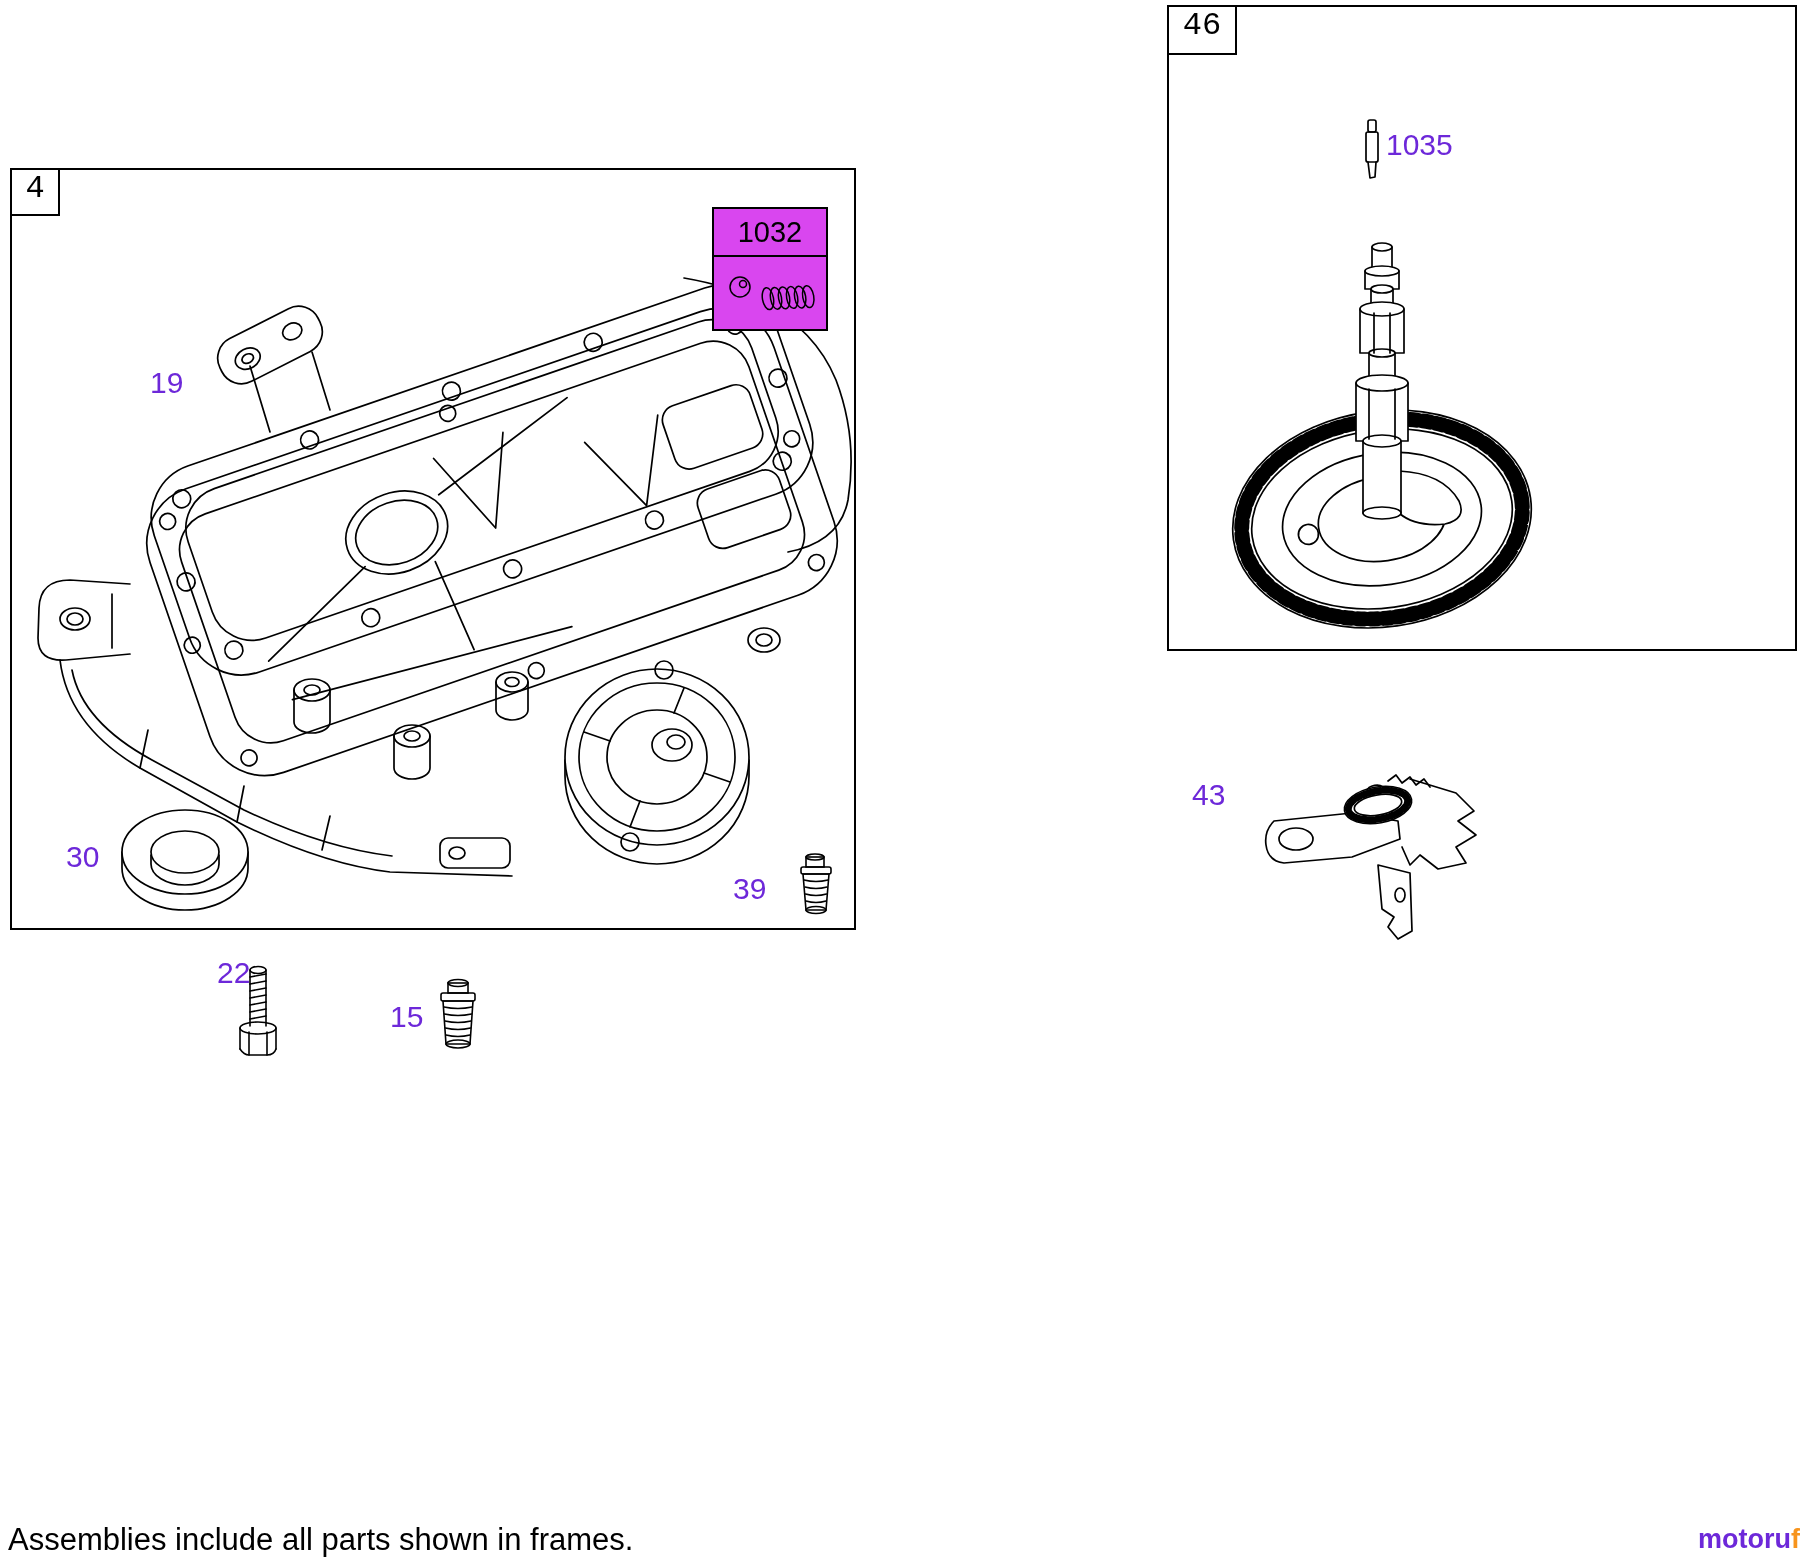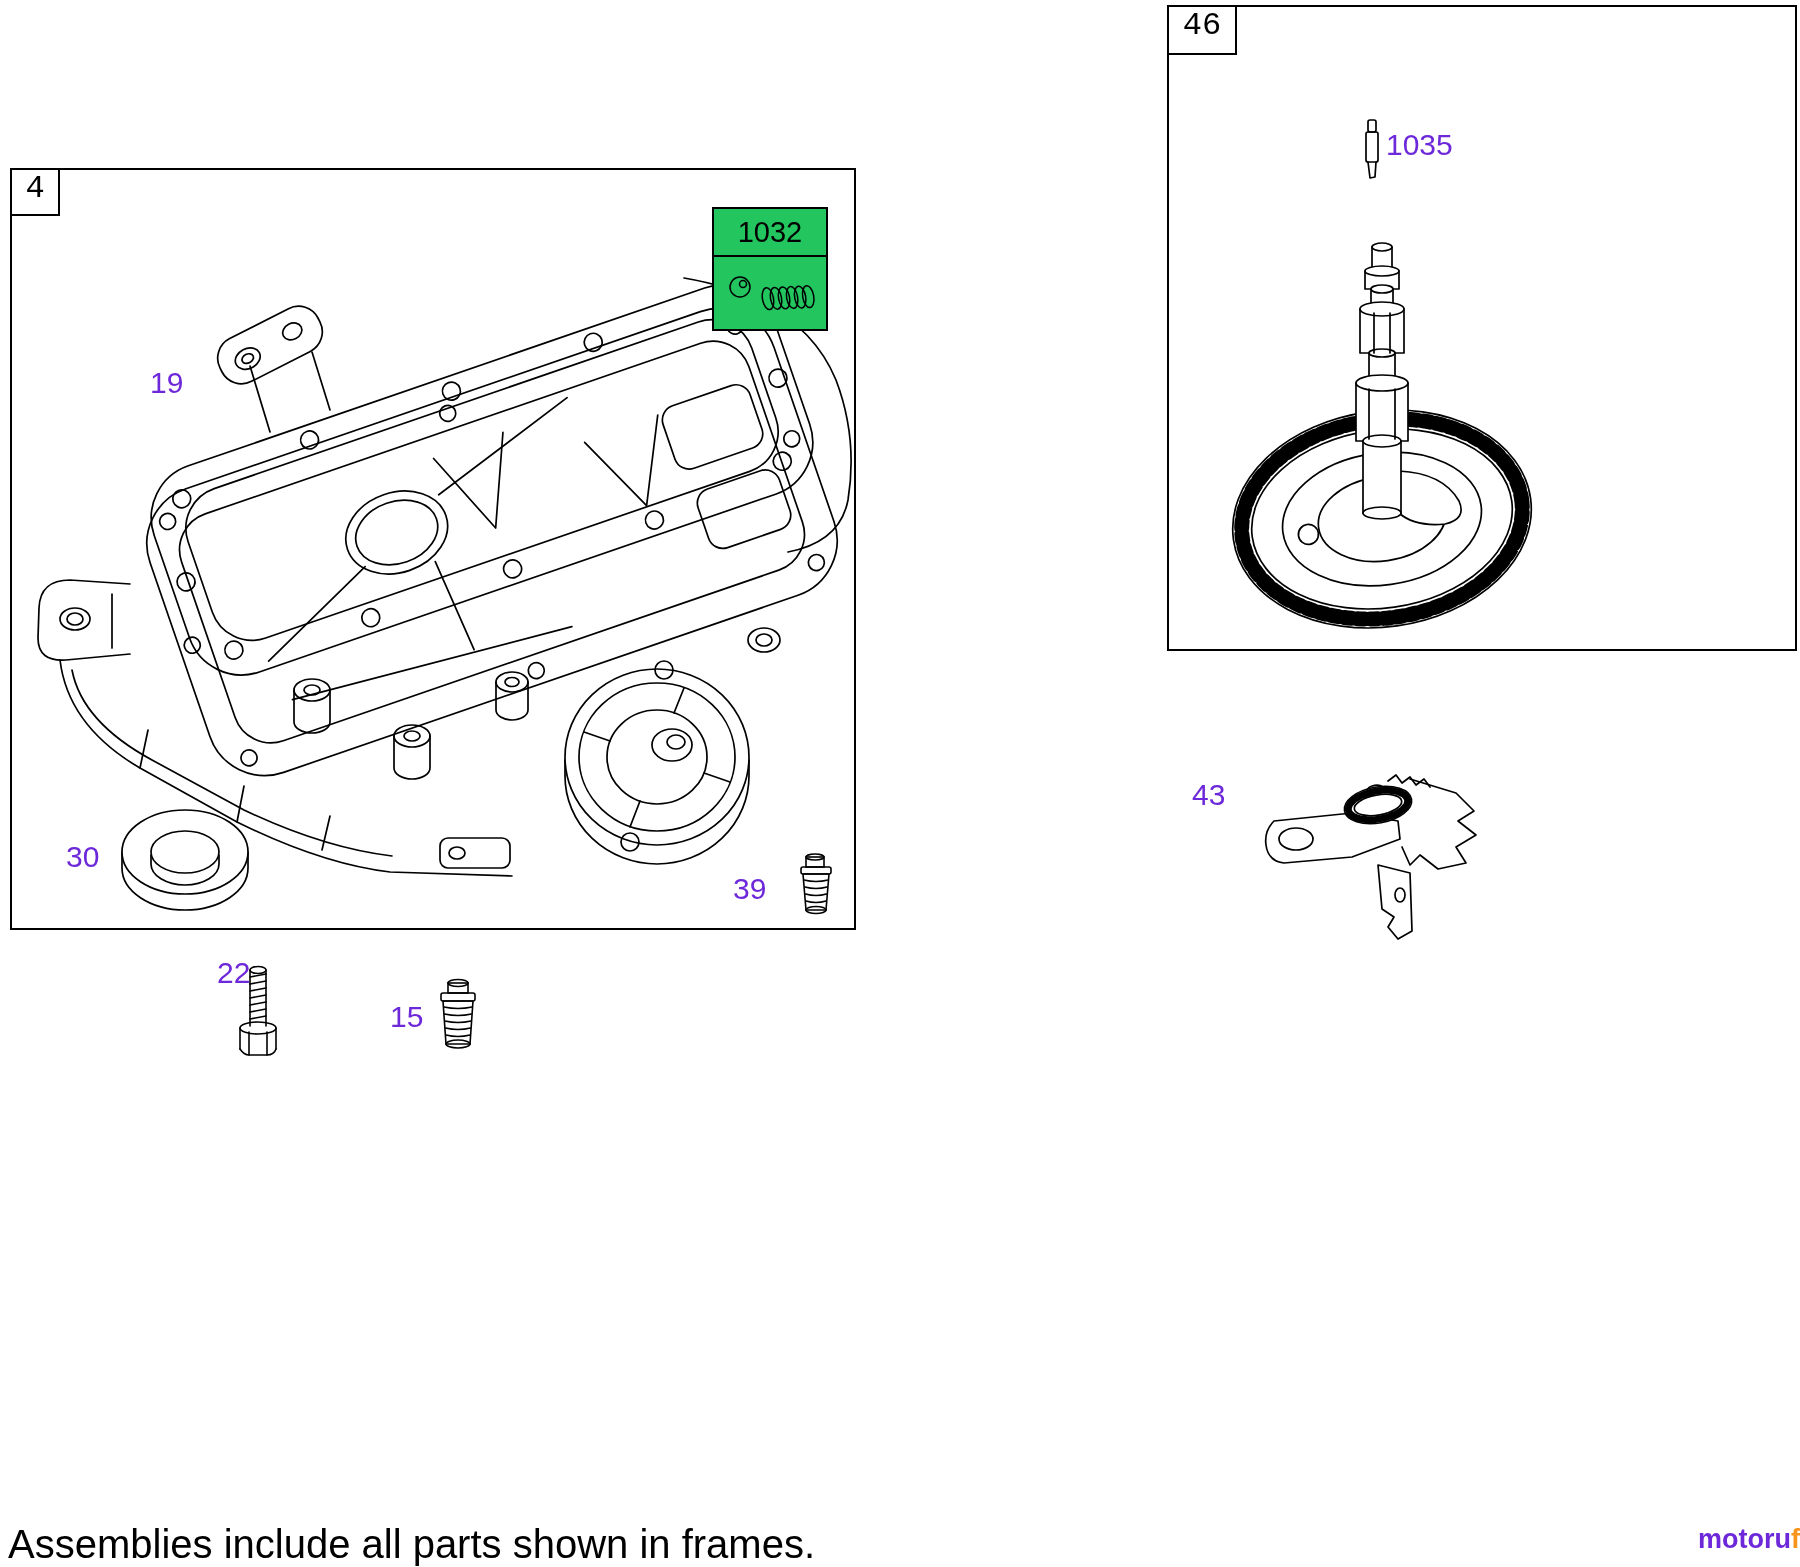--- a/index.html
+++ b/index.html
@@ -2,25 +2,25 @@
 <html><head>
 <meta charset="utf-8">
 <style>
   html,body{margin:0;padding:0;background:#fff;}
   .canvas{position:relative;width:1800px;height:1567px;background:#fff;overflow:hidden;
           font-family:"Liberation Sans",sans-serif;color:#000;}
   .frame{position:absolute;border:2px solid #000;background:#fff;box-sizing:border-box;}
   .corner{position:absolute;top:0;left:0;border-right:2px solid #000;border-bottom:2px solid #000;
           display:flex;align-items:flex-start;justify-content:center;font-size:32px;background:#fff;font-family:Liberation Mono, monospace;}
   .plabel{position:absolute;font-size:30px;line-height:1;color:#6d28d9;white-space:nowrap;}
-  .inset{position:absolute;border:2px solid #000;background:#22c55e;box-sizing:border-box;}
+  .inset{position:absolute;border:2px solid #000;background:#d946ef;box-sizing:border-box;}
   .inset-title{height:46px;display:flex;align-items:center;justify-content:center;
                font-size:29px;border-bottom:2px solid #000;}
   .art{position:absolute;}
-  .footer{position:absolute;left:8px;top:1522px;font-size:40px;color:#000;}
+  .footer{position:absolute;left:8px;top:1522px;font-size:31px;color:#000;}
   .logo{position:absolute;left:1698px;top:1524px;font-size:27px;font-weight:bold;text-decoration:none;}
   .logo .brand{color:#6d28d9;}
   .logo .accent{color:#f7941d;}
   .logo .suffix{font-size:13px;color:#b0b4b8;font-weight:normal;}
   svg{display:block;}
 </style>
 </head>
 <body>
 
 <div class="canvas">

